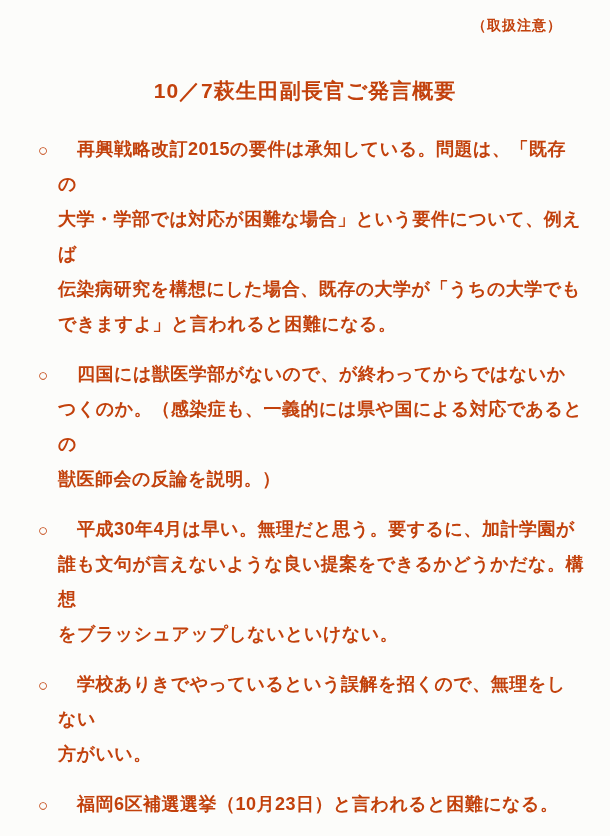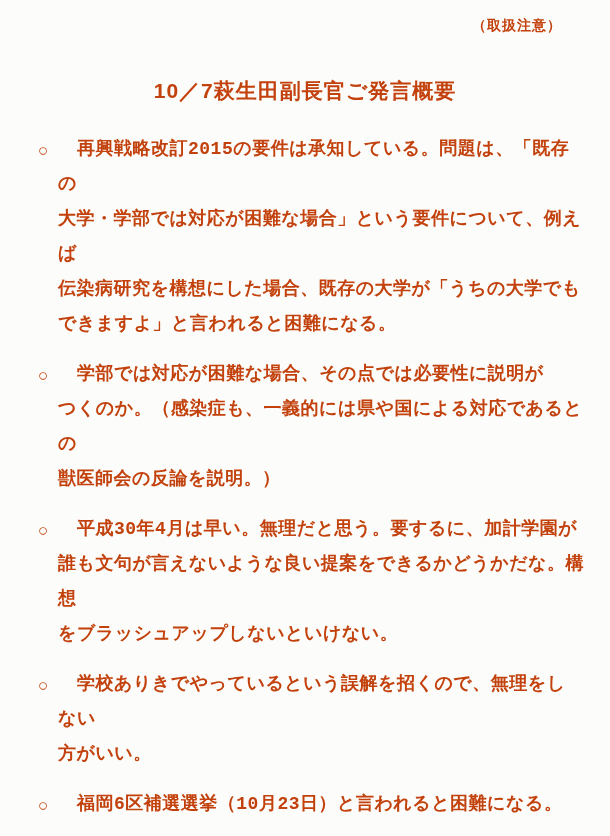--- a/index.html
+++ b/index.html
@@ -53,21 +53,20 @@
     position: absolute;
     left: 0;
     top: 1px;
     font-size: 17px;
     font-weight: 600;
   }
   .item .text {
     display: block;
     white-space: pre-line;
     text-indent: 19px;
-    font-family: Liberation Mono, monospace;
   }
 </style>
 </head>
 <body>
 
 <div class="page">
 
   <div class="classification">（取扱注意）</div>
 
   <div class="doc-title">10／7萩生田副長官ご発言概要</div>
@@ -77,21 +76,21 @@
     <div class="item">
       <span class="marker">○</span>
       <span class="text">再興戦略改訂2015の要件は承知している。問題は、「既存の
 大学・学部では対応が困難な場合」という要件について、例えば
 伝染病研究を構想にした場合、既存の大学が「うちの大学でも
 できますよ」と言われると困難になる。</span>
     </div>
 
     <div class="item">
       <span class="marker">○</span>
-      <span class="text">学部では対応が困難な場合、その点では必要性に説明が
+      <span class="text">四国には獣医学部がないので、が終わってからではないか
 つくのか。（感染症も、一義的には県や国による対応であるとの
 獣医師会の反論を説明。）</span>
     </div>
 
     <div class="item">
       <span class="marker">○</span>
       <span class="text">平成30年4月は早い。無理だと思う。要するに、加計学園が
 誰も文句が言えないような良い提案をできるかどうかだな。構想
 をブラッシュアップしないといけない。</span>
     </div>

